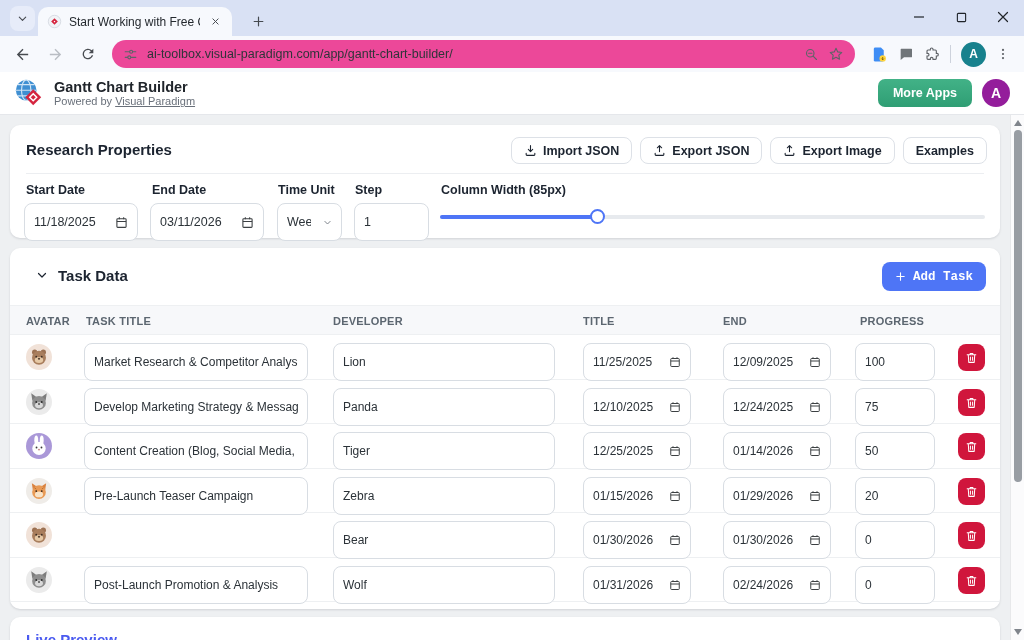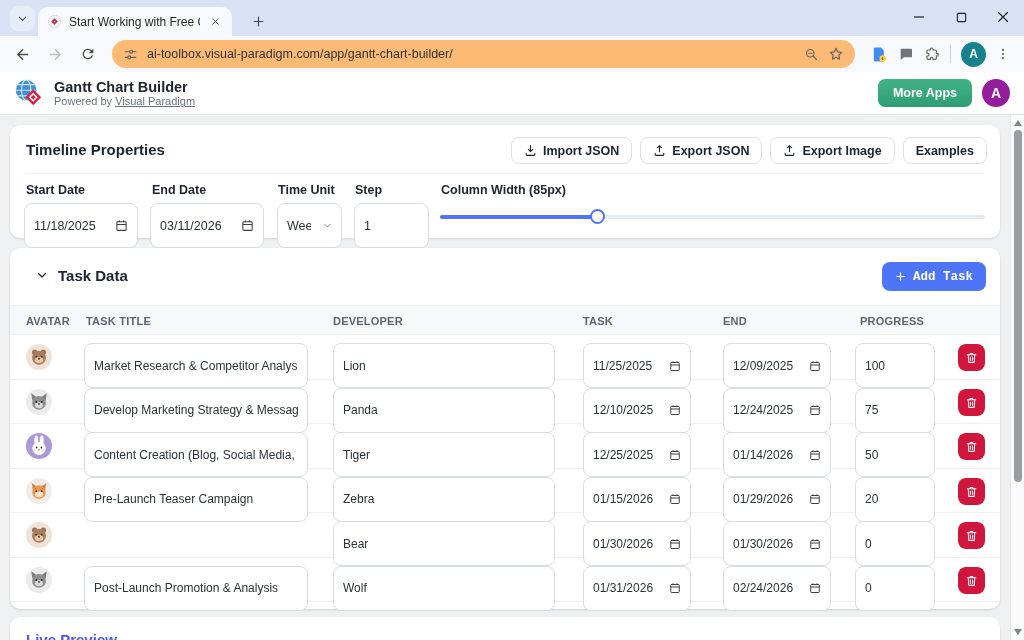--- a/index.html
+++ b/index.html
@@ -14,21 +14,21 @@
   .tab { position:absolute; left:38px; top:7px; width:194px; height:29px; background:#f7f9fd;
     border-radius:10px 10px 0 0; display:flex; align-items:center; padding:0 9px; gap:7px; }
   .tab-title { flex:1; font-size:12px; color:#24292e; white-space:nowrap; overflow:hidden; }
   .tab-close { display:flex; align-items:center; justify-content:center; width:16px; height:16px; border-radius:50%; }
   .newtab-btn { position:absolute; left:247px; top:10px; width:22px; height:22px; display:flex; align-items:center; justify-content:center; }
   .win-controls { position:absolute; right:0; top:0; height:34px; display:flex; }
   .win-btn { width:42px; height:34px; display:flex; align-items:center; justify-content:center; }
 
   .toolbar { height:36px; background:#f7f9fd; display:flex; align-items:center; padding:0 8px; gap:5px; }
   .nav-btn { width:28px; height:28px; border-radius:50%; display:flex; align-items:center; justify-content:center; }
-  .omnibox { flex:1; height:28px; margin:0 5px; border-radius:14px; background:#fdba74;
+  .omnibox { flex:1; height:28px; margin:0 5px; border-radius:14px; background:#ec4899;
     display:flex; align-items:center; padding:0 11px; gap:9px; }
   .omnibox .url { flex:1; font-size:12.5px; color:#2f3439; white-space:nowrap; overflow:hidden; }
   .ext-cluster { display:flex; align-items:center; gap:10px; padding:0 6px; }
   .tb-divider { width:1px; height:18px; background:#cdd2dc; }
   .tb-avatar { width:25px; height:25px; border-radius:50%; color:#fff; font-size:12px; font-weight:bold;
     display:flex; align-items:center; justify-content:center; }
 
   
   .app-header { height:43px; background:#fff; border-bottom:1px solid #e5e7eb; display:flex; align-items:center; padding:0 14px; gap:10px; position:relative; }
   .app-title-block { display:flex; flex-direction:column; justify-content:center; }
@@ -55,21 +55,21 @@
   #card-preview { top:502px; height:60px; }
 
   
   .tp-title { position:absolute; left:16px; top:16px; font-size:15px; font-weight:bold; color:#1c2430; }
   .tp-buttons { position:absolute; right:13px; top:12px; display:flex; gap:8px; }
   .btn-outline { height:27px; padding:0 12px; border:1px solid #dde1e7; border-radius:8px; background:#fff;
     font-size:12.5px; font-weight:bold; color:#1c2430; display:flex; align-items:center; gap:6px; font-family:inherit; }
   .tp-divider { position:absolute; left:16px; right:16px; top:48px; border-top:1px solid #eceef1; }
   .tp-fields { position:absolute; top:58px; left:0; right:0; height:52px; }
   .f-label { position:absolute; top:0; font-size:12.5px; font-weight:bold; color:#1c2430; }
-  .inputbox { position:absolute; top:20px; height:45px; border:1px solid #d8dde3; border-radius:8px; background:#fff;
+  .inputbox { position:absolute; top:20px; height:38px; border:1px solid #d8dde3; border-radius:8px; background:#fff;
     display:flex; align-items:center; padding:0 9px; gap:12px; font-size:12.5px; color:#2b3238; }
   .inputbox .val { flex:1; white-space:nowrap; overflow:hidden; }
 
   .slider-wrap { position:absolute; left:430px; top:20px; width:545px; height:29px; }
   .slider-track { position:absolute; left:0; right:0; top:12px; height:4px; background:#e7eaee; border-radius:2px; }
   .slider-fill { height:4px; background:#4e75f6; border-radius:2px; }
   .slider-thumb { position:absolute; top:6px; width:15px; height:15px; border-radius:50%; background:#fff; border:2px solid #4e75f6; }
 
   
   .ts-chevron { position:absolute; left:26px; top:21px; }
@@ -230,21 +230,21 @@
       <a href="#">Visual Paradigm</a>
     </span>
   </div>
   <button class="more-apps">More Apps</button>
   <span class="hdr-avatar" style="background:#941d9b;">A</span>
 </div>
 
 <div class="page">
 
   <div class="card" id="card-timeline">
-    <div class="tp-title">Timeline Properties</div>
+    <div class="tp-title">Research Properties</div>
     <div class="tp-buttons">
       <button class="btn-outline">
         <span>
             <svg width="13" height="13" viewBox="0 0 24 24" fill="none" stroke="#1c2430" stroke-width="2" stroke-linecap="round" stroke-linejoin="round">
               <path d="M12 3v11M8 10l4 4 4-4"></path>
               <path d="M4 17v2.5a1.5 1.5 0 0 0 1.5 1.5h13a1.5 1.5 0 0 0 1.5-1.5V17"></path>
             </svg>
           </span>
         <span>Import JSON</span>
       </button>
@@ -330,21 +330,21 @@
             <path d="M12 4v16M4 12h16"></path>
           </svg>
         </span>
       <span>Add Task</span>
     </button>
 
     <div class="thead">
       <span class="th" style="left:16px;">AVATAR</span>
       <span class="th" style="left:76px;">TASK TITLE</span>
       <span class="th" style="left:323px;">DEVELOPER</span>
-      <span class="th" style="left:573px;">TASK</span>
+      <span class="th" style="left:573px;">TITLE</span>
       <span class="th" style="left:713px;">END</span>
       <span class="th" style="left:850px;">PROGRESS</span>
     </div>
 
     <div class="tbody" id="task-tbody">
   <div class="trow">
     <div class="avatar" style="background: rgb(241, 226, 216);">
             <svg width="22" height="22" viewBox="0 0 24 24">
               <circle cx="7.3" cy="6.8" r="2.9" fill="#9c7152"></circle>
               <circle cx="16.7" cy="6.8" r="2.9" fill="#9c7152"></circle>

